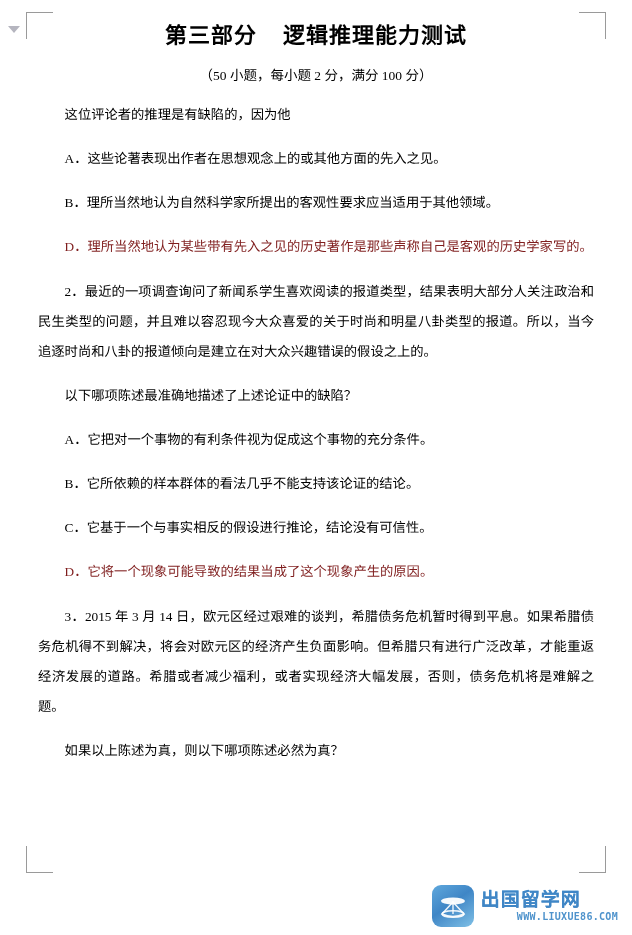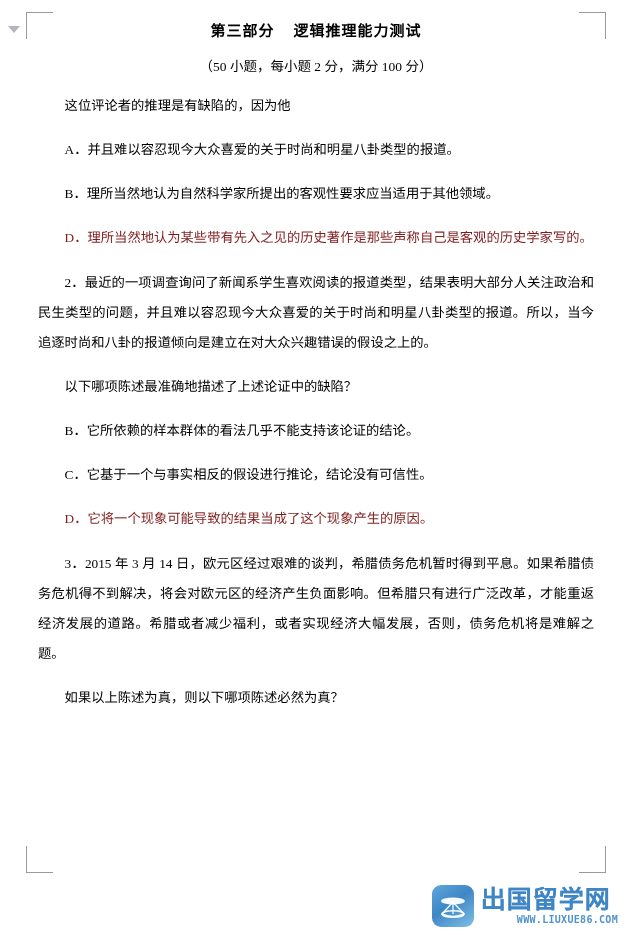--- a/index.html
+++ b/index.html
@@ -56,21 +56,21 @@
   .content {
     position: absolute;
     left: 38px;
     top: 8px;
     width: 556px;
   }
 
   .doc-title {
     text-align: center;
     font-weight: bold;
-    font-size: 15px;
+    font-size: 22px;
     letter-spacing: 1px;
     margin: 14px 0 0 0;
     line-height: 1.3;
     white-space: pre;
   }
 
   .doc-subtitle {
     text-align: center;
     font-size: 13.5px;
     margin: 16px 0 0 0;
@@ -123,21 +123,21 @@
     background: linear-gradient(145deg, #5fa8dd 0%, #3f86c6 45%, #7fc0e6 100%);
     display: flex;
     align-items: center;
     justify-content: center;
     flex: none;
   }
   .wm-text { display: flex; flex-direction: column; line-height: 1; }
   .wm-cn {
     font-family: "DejaVu Sans", "Liberation Sans", sans-serif;
     font-weight: bold;
-    font-size: 25px;
+    font-size: 19px;
     letter-spacing: 1px;
     background: linear-gradient(180deg, #6fb3e2 0%, #2f6fb0 100%);
     -webkit-background-clip: text;
     background-clip: text;
     color: #3f86c6;
   }
   .wm-url {
     font-family: "DejaVu Sans Mono", "Liberation Mono", monospace;
     font-weight: bold;
     font-size: 10px;
@@ -159,28 +159,29 @@
 
   <div class="margin-marker"></div>
 
   <div class="content">
 
     <h1 class="doc-title">第三部分    逻辑推理能力测试</h1>
     <p class="doc-subtitle">（50 小题，每小题 2 分，满分 100 分）</p>
 
     <div class="block">
       <p class="prompt">这位评论者的推理是有缺陷的，因为他</p>
-      <p class="option"><span>A．</span><span>并且难以容忍现今大众喜爱的关于时尚和明星八卦类型的报道。</span></p>
+      <p class="option"><span>A．</span><span>这些论著表现出作者在思想观念上的或其他方面的先入之见。</span></p>
       <p class="option"><span>B．</span><span>理所当然地认为自然科学家所提出的客观性要求应当适用于其他领域。</span></p>
       <p class="option highlight"><span>D．</span><span>理所当然地认为某些带有先入之见的历史著作是那些声称自己是客观的历史学家写的。</span></p>
     </div>
 
     <div class="block">
       <p class="para">2．最近的一项调查询问了新闻系学生喜欢阅读的报道类型，结果表明大部分人关注政治和民生类型的问题，并且难以容忍现今大众喜爱的关于时尚和明星八卦类型的报道。所以，当今追逐时尚和八卦的报道倾向是建立在对大众兴趣错误的假设之上的。</p>
       <p class="prompt">以下哪项陈述最准确地描述了上述论证中的缺陷？</p>
+      <p class="option"><span>A．</span><span>它把对一个事物的有利条件视为促成这个事物的充分条件。</span></p>
       <p class="option"><span>B．</span><span>它所依赖的样本群体的看法几乎不能支持该论证的结论。</span></p>
       <p class="option"><span>C．</span><span>它基于一个与事实相反的假设进行推论，结论没有可信性。</span></p>
       <p class="option highlight"><span>D．</span><span>它将一个现象可能导致的结果当成了这个现象产生的原因。</span></p>
     </div>
 
     <div class="block">
       <p class="para">3．2015 年 3 月 14 日，欧元区经过艰难的谈判，希腊债务危机暂时得到平息。如果希腊债务危机得不到解决，将会对欧元区的经济产生负面影响。但希腊只有进行广泛改革，才能重返经济发展的道路。希腊或者减少福利，或者实现经济大幅发展，否则，债务危机将是难解之题。</p>
       <p class="prompt">如果以上陈述为真，则以下哪项陈述必然为真？</p>
     </div>
 

